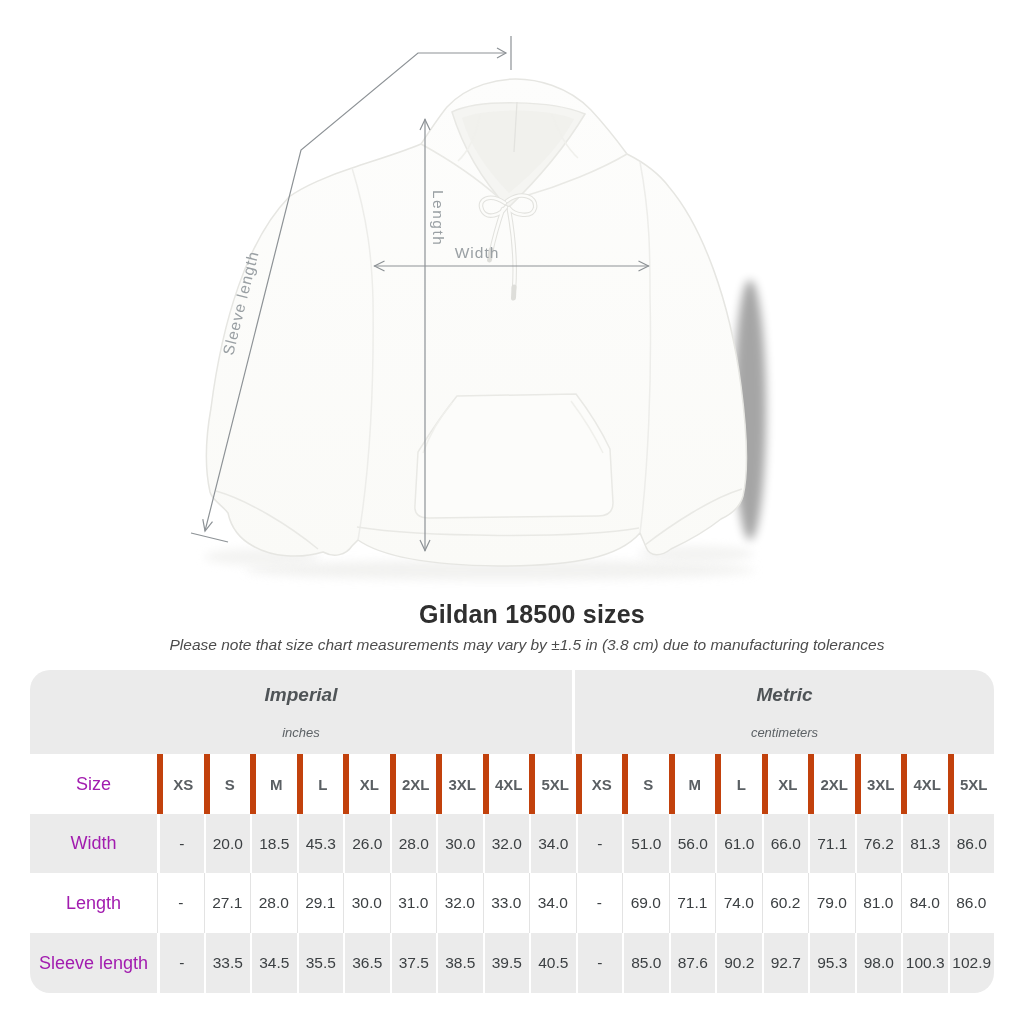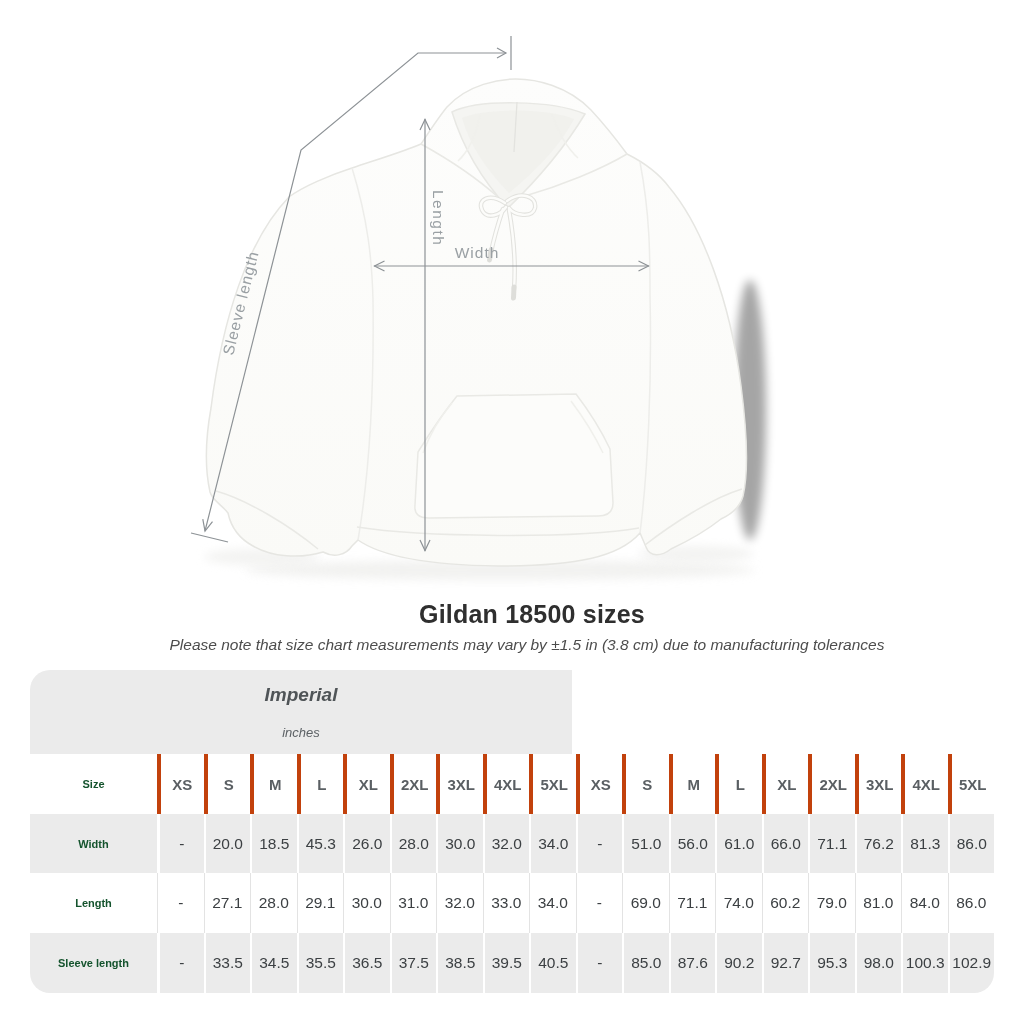--- a/index.html
+++ b/index.html
@@ -53,24 +53,24 @@
   .size-table col.lblcol{width:127px;}
   .size-table th,.size-table td{
     text-align:center;vertical-align:middle;padding:0;font-size:15px;
   }
   .size-table thead tr{height:60px;background:#fff;}
   .size-table tbody tr{height:60px;}
   .size-table tbody tr:first-child{height:59px;}
   .size-table tr.g{background:#ebebeb;}
   .size-table tr.w{background:#fff;}
   .size-table th{font-weight:bold;color:#5a5f63;}
-  .size-table .lbl{font-weight:bold;color:#14532d;font-size:11px;}
+  .size-table .lbl{font-weight:normal;color:#a21caf;font-size:18px;}
   .size-table td.num{color:#3c4043;font-size:15.5px;}
   
-  .size-table thead th + th{border-left:4px solid #c2410c;}
+  .size-table thead th + th{border-left:6px solid #c2410c;}
   .size-table tr.w td + td{border-left:1px solid #e3e3e3;}
   .size-table tr.g td + td{border-left:2px solid #fff;}
   .size-table tr.g td.lbl + td{border-left-width:3px;}
 </style>
 </head>
 <body>
 
 <div class="figure">
   <svg width="1024" height="600" viewBox="0 0 1024 600">
     <defs>
@@ -177,20 +177,24 @@
 </div>
 
 <div class="page-title">Gildan 18500 sizes</div>
 <div class="page-subtitle">Please note that size chart measurements may vary by ±1.5 in (3.8 cm) due to manufacturing tolerances</div>
 
 <div class="card">
   <div class="group-band">
     <div class="unit-group imperial">
       <div class="unit-name">Imperial</div>
       <div class="unit-sub">inches</div>
+    </div>
+    <div class="unit-group metric">
+      <div class="unit-name">Metric</div>
+      <div class="unit-sub">centimeters</div>
     </div>
   </div>
   <table class="size-table">
     <colgroup>
       <col class="lblcol">
     <col>
         <col>
         <col>
         <col>
         <col>

